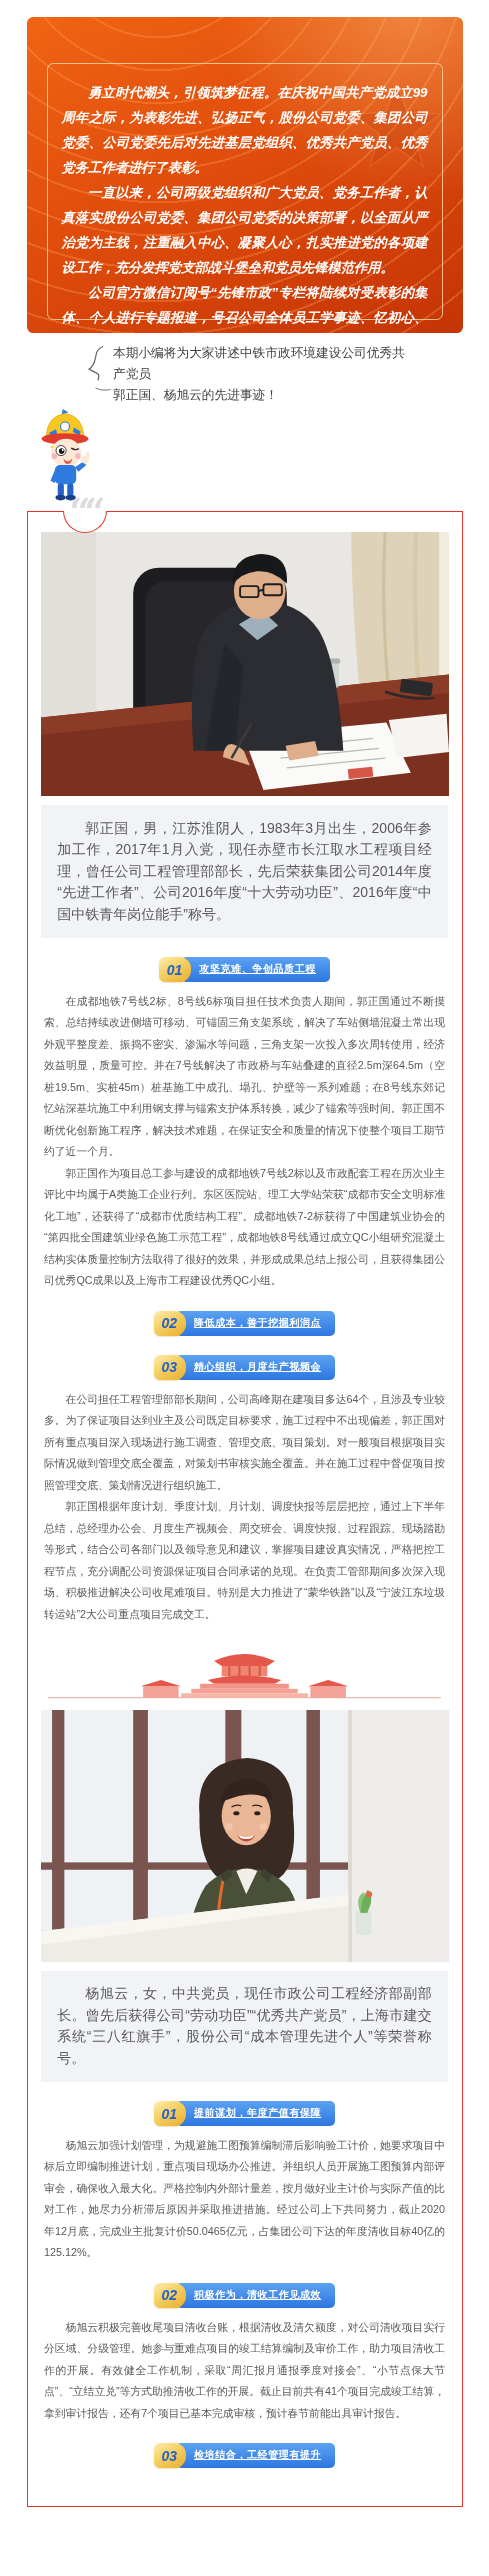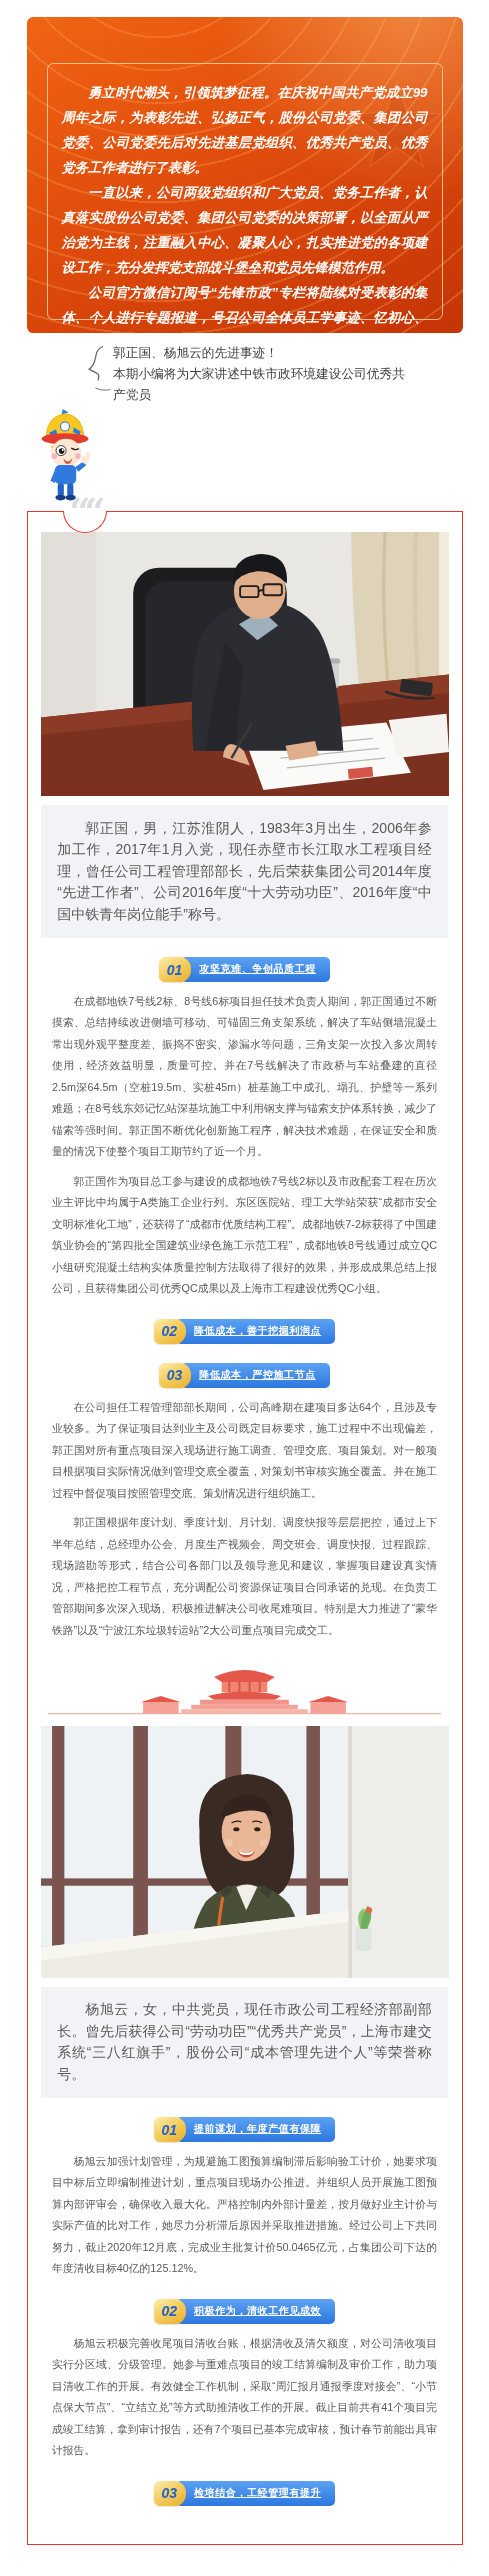--- a/index.html
+++ b/index.html
@@ -39,21 +39,21 @@
 
   .pill-row{display:flex;justify-content:center;margin:19px 0 9px;}
   .badge{position:relative;z-index:2;display:flex;align-items:center;justify-content:center;
     background:linear-gradient(150deg,#fdeeb0 0%,#f5cf62 45%,#e9ae2e 100%);
     color:#2361cf;font-style:italic;font-weight:bold;font-size:14px;
     padding:4.4px 9px 4.4px 7.6px;border-radius:6.3px 11.4px 11.4px 6.3px;box-shadow:0 0.6px 1.3px rgba(160,110,0,.35);}
   .pill{background:linear-gradient(180deg,#5ba2f2 0%,#2d77e0 100%);color:#fff;font-weight:bold;
     font-size:10px;letter-spacing:0.6px;padding:5px 14px 5px 18px;margin-left:-10px;border-radius:5px;text-decoration:underline;}
 
   .para{font-size:10.8px;line-height:21.5px;color:#595959;text-align:justify;margin:0 3.8px;}
-  .para p{margin:8px;text-indent:2em;}
+  .para p{margin:0;text-indent:2em;}
 
   .palace{width:393px;margin:21.5px auto 7.6px;}
 </style>
 </head>
 <body>
 
 <div class="page">
 
   <div class="banner">
     <svg class="banner-star" width="95" height="95" viewBox="0 0 100 100">
@@ -64,22 +64,22 @@
       <p>一直以来，公司两级党组织和广大党员、党务工作者，认真落实股份公司党委、集团公司党委的决策部署，以全面从严治党为主线，注重融入中心、凝聚人心，扎实推进党的各项建设工作，充分发挥党支部战斗堡垒和党员先锋模范作用。</p>
       <p>公司官方微信订阅号“先锋市政”专栏将陆续对受表彰的集体、个人进行专题报道，号召公司全体员工学事迹、忆初心、担使命，干出无愧新时代的崭新业绩。</p>
     </div>
   </div>
 
   <div class="bubble">
     <svg class="bubble-squiggle" width="28" height="49" viewBox="0 0 44 78">
       <path d="M30 4 C12 10 24 30 8 40 C20 48 26 44 22 58" fill="none" stroke="#666" stroke-width="2"></path>
       <path d="M18 70 q 14 6 24 2" fill="none" stroke="#888" stroke-width="2"></path>
     </svg>
+    <div>本期小编将为大家讲述中铁市政环境建设公司优秀共产党员</div>
     <div>郭正国、杨旭云的先进事迹！</div>
-    <div>本期小编将为大家讲述中铁市政环境建设公司优秀共产党员</div>
   </div>
 
   <div class="mascot">
     <svg viewBox="0 0 100 168">
       <polygon points="46,2 56,8 44,12" fill="#2e7ade"></polygon>
       <path d="M16 52 Q18 14 50 10 Q82 14 84 52 Z" fill="#f8c822" stroke="#d9a40e" stroke-width="1"></path>
       <path d="M22 44 l12 -6 l2 8 l-12 5 Z" fill="#2e7ade"></path>
       <path d="M78 42 l-12 -7 l-2 8 l12 6 Z" fill="#2e7ade"></path>
       <circle cx="50" cy="33" r="8" fill="#fff" stroke="#2e7ade" stroke-width="2"></circle>
       <ellipse cx="50" cy="55" rx="42" ry="10" fill="#e23c2e"></ellipse>
@@ -162,21 +162,21 @@
       <p>郭正国作为项目总工参与建设的成都地铁7号线2标以及市政配套工程在历次业主评比中均属于A类施工企业行列。东区医院站、理工大学站荣获“成都市安全文明标准化工地”，还获得了“成都市优质结构工程”。成都地铁7-2标获得了中国建筑业协会的“第四批全国建筑业绿色施工示范工程”，成都地铁8号线通过成立QC小组研究混凝土结构实体质量控制方法取得了很好的效果，并形成成果总结上报公司，且获得集团公司优秀QC成果以及上海市工程建设优秀QC小组。</p>
     </div>
 
     <div class="pill-row">
       <span class="badge">02</span>
       <span class="pill">降低成本，善于挖掘利润点</span>
     </div>
 
     <div class="pill-row">
       <span class="badge">03</span>
-      <span class="pill">降低成本，严控施工节点</span>
+      <span class="pill">精心组织，月度生产视频会</span>
     </div>
     <div class="para">
       <p>在公司担任工程管理部部长期间，公司高峰期在建项目多达64个，且涉及专业较多。为了保证项目达到业主及公司既定目标要求，施工过程中不出现偏差，郭正国对所有重点项目深入现场进行施工调查、管理交底、项目策划。对一般项目根据项目实际情况做到管理交底全覆盖，对策划书审核实施全覆盖。并在施工过程中督促项目按照管理交底、策划情况进行组织施工。</p>
       <p>郭正国根据年度计划、季度计划、月计划、调度快报等层层把控，通过上下半年总结，总经理办公会、月度生产视频会、周交班会、调度快报、过程跟踪、现场踏勘等形式，结合公司各部门以及领导意见和建议，掌握项目建设真实情况，严格把控工程节点，充分调配公司资源保证项目合同承诺的兑现。在负责工管部期间多次深入现场、积极推进解决公司收尾难项目。特别是大力推进了“蒙华铁路”以及“宁波江东垃圾转运站”2大公司重点项目完成交工。</p>
     </div>
 
     <div class="palace">
       <svg viewBox="0 0 620 88">
         <line x1="0" y1="80" x2="620" y2="80" stroke="#edb6ac" stroke-width="2"></line>
         <path d="M262 22 Q310 0 358 22 L346 30 L274 30 Z" fill="#e4574a"></path>

